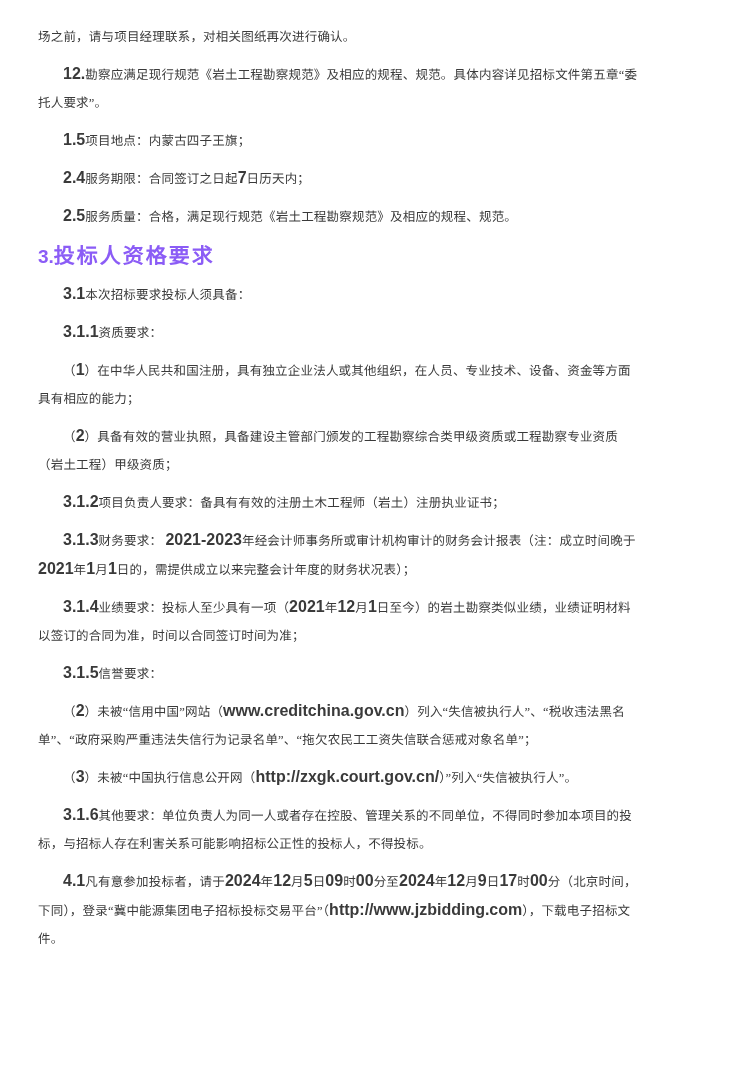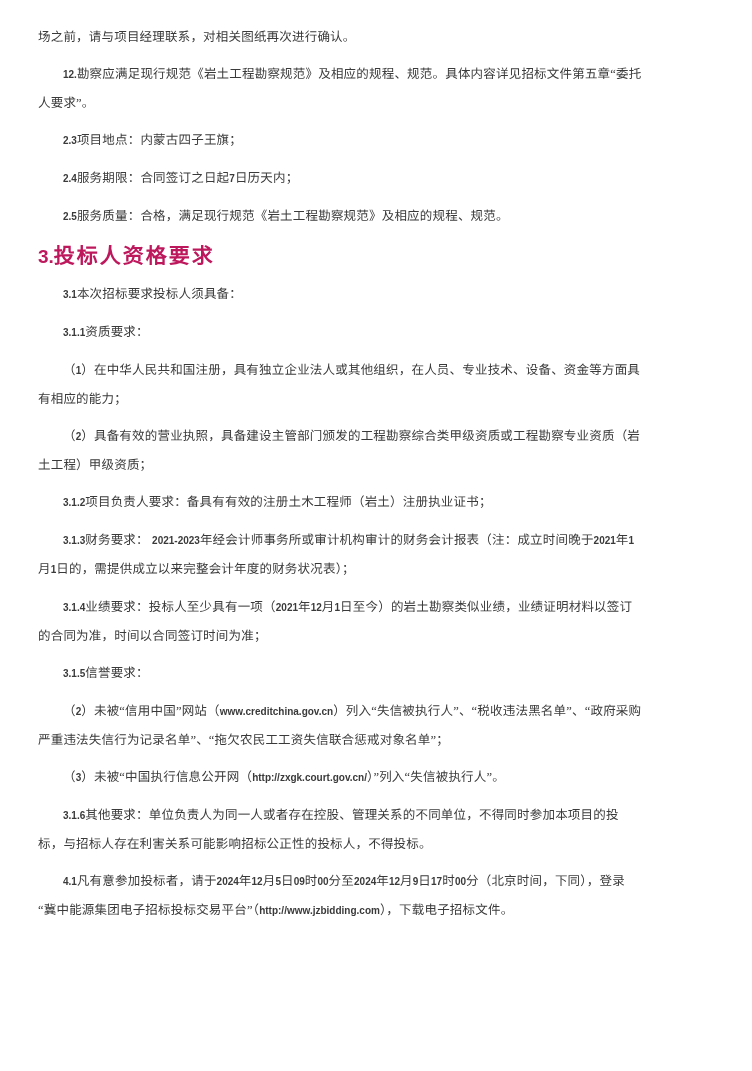--- a/index.html
+++ b/index.html
@@ -28,49 +28,49 @@
     text-indent: 2em;
   }
   p.para.no-indent {
     text-indent: 0;
   }
   h2.heading {
     font-family: "Liberation Serif", "DejaVu Serif", serif;
     font-size: 21px;
     line-height: 32px;
     font-weight: bold;
-    color: #be185d;
+    color: #8b5cf6;
     letter-spacing: 2px;
     margin: 3px 0 7px 0;
   }
   h2.heading .latin {
     font-size: 19px;
   }
   .mt-lg {
     margin-top: 38px;
   }
   .latin {
     font-family: "Liberation Sans", "DejaVu Sans", sans-serif;
     font-weight: bold;
-    font-size: 10px;
+    font-size: 16px;
     letter-spacing: 0;
   }
   .u {
     text-decoration: underline;
     text-underline-offset: 3px;
   }
 </style>
 </head>
 <body>
 
 <div class="page">
   <main class="doc">
     <p class="para no-indent"><span>场之前，请与项目经理联系，对相关图纸再次进行确认。</span></p>
     <p class="para"><span><span class="latin">12.</span>勘察应满足现行规范《岩土工程勘察规范》及相应的规程、规范。具体内容详见招标文件第五章“委托人要求”。</span></p>
-    <p class="para"><span><span class="latin">2.3</span>项目地点：内蒙古四子王旗；</span></p>
+    <p class="para"><span><span class="latin">1.5</span>项目地点：内蒙古四子王旗；</span></p>
     <p class="para"><span><span class="latin">2.4</span>服务期限：合同签订之日起<span class="latin">7</span>日历天内；</span></p>
     <p class="para"><span><span class="latin">2.5</span>服务质量：合格，满足现行规范《岩土工程勘察规范》及相应的规程、规范。</span></p>
     <h2 class="heading"><span><span class="latin">3.</span>投标人资格要求</span></h2>
     <p class="para"><span><span class="latin">3.1</span>本次招标要求投标人须具备：</span></p>
     <p class="para"><span><span class="latin">3.1.1</span>资质要求：</span></p>
     <p class="para"><span>（<span class="latin">1</span>）在中华人民共和国注册，具有独立企业法人或其他组织，在人员、专业技术、设备、资金等方面具有相应的能力；</span></p>
     <p class="para"><span>（<span class="latin">2</span>）具备有效的营业执照，具备建设主管部门颁发的工程勘察综合类甲级资质或工程勘察专业资质（岩土工程）甲级资质；</span></p>
     <p class="para"><span><span class="latin">3.1.2</span>项目负责人要求：备具有有效的注册土木工程师（岩土）注册执业证书；</span></p>
     <p class="para"><span><span class="latin">3.1.3</span>财务要求： <span class="latin">2021-2023</span>年经会计师事务所或审计机构审计的财务会计报表（注：成立时间晚于<span class="latin">2021</span>年<span class="latin">1</span>月<span class="latin">1</span>日的，需提供成立以来完整会计年度的财务状况表）；</span></p>
     <p class="para"><span><span class="latin">3.1.4</span>业绩要求：投标人至少具有一项（<span class="latin">2021</span>年<span class="latin">12</span>月<span class="latin">1</span>日至今）的岩土勘察类似业绩，业绩证明材料以签订的合同为准，时间以合同签订时间为准；</span></p>

